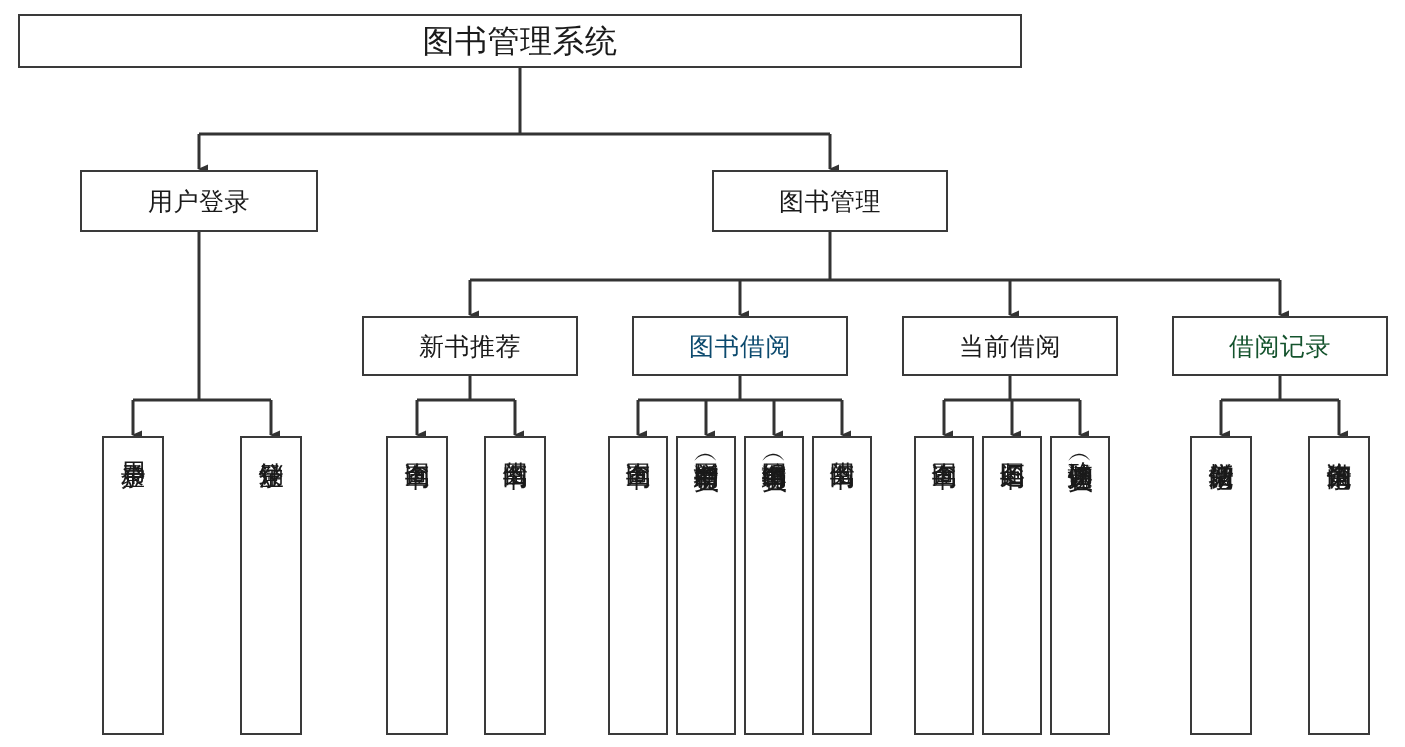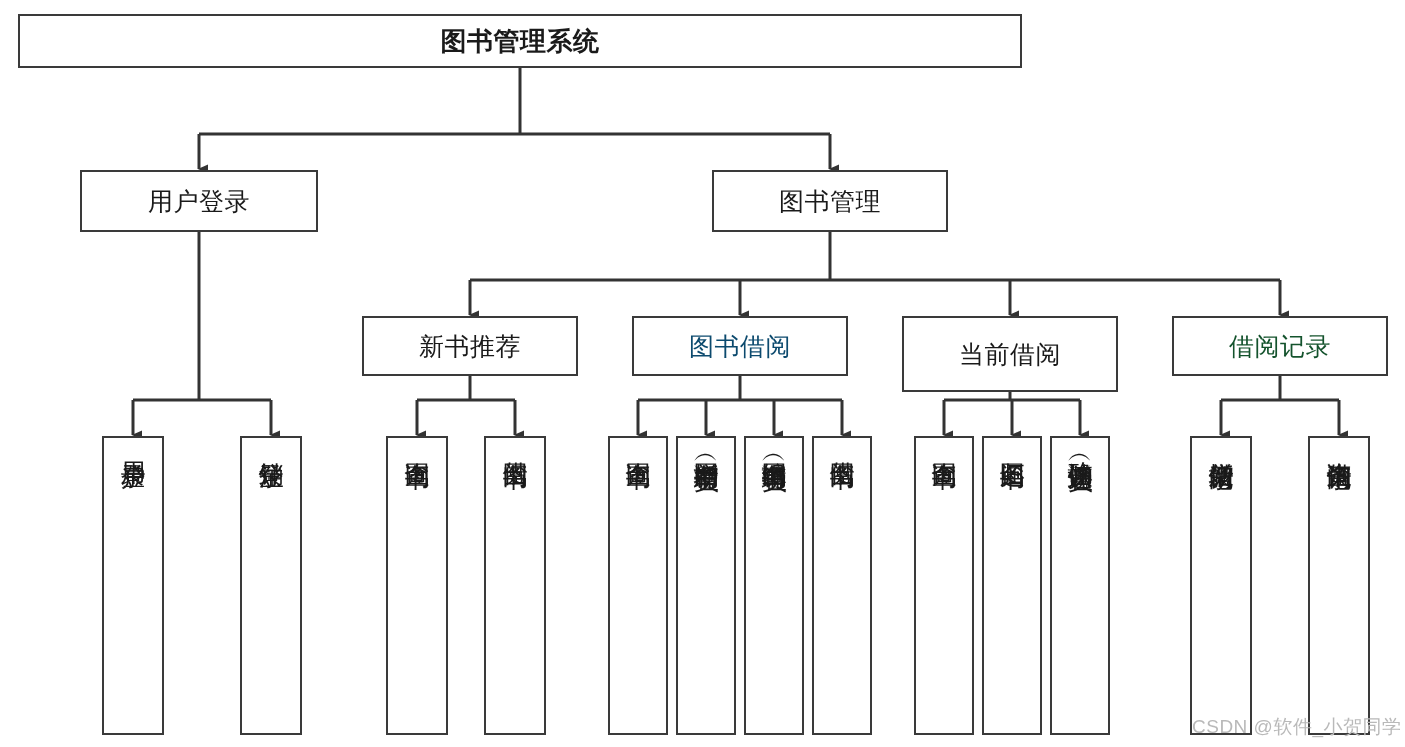--- a/index.html
+++ b/index.html
@@ -50,21 +50,21 @@
     padding-top: 4px;
   }
   .node.vertical .node-label {
     writing-mode: vertical-rl;
     text-orientation: upright;
     font-size: 25px;
     line-height: 1.02;
     letter-spacing: 1px;
     margin: 0 auto;
   }
-  .node.level-0 .node-label { font-size: 26px; font-weight: bold; }
+  .node.level-0 .node-label { font-size: 32px; }
   .watermark {
     position: absolute;
     color: #b9b9b9;
     font-size: 19px;
     white-space: nowrap;
     letter-spacing: 0.5px;
     user-select: none;
   }
 </style>
 </head>
@@ -125,21 +125,21 @@
   <div class="node horizontal level-1" style="left: 712px; top: 170px; width: 236px; height: 62px; border-color: rgb(58, 58, 58); background: rgb(255, 255, 255); color: rgb(26, 26, 26);">
     <span class="node-label">图书管理</span>
   </div>
 
   <div class="node horizontal level-2" style="left: 362px; top: 316px; width: 216px; height: 60px; border-color: rgb(58, 58, 58); background: rgb(255, 255, 255); color: rgb(26, 26, 26);">
     <span class="node-label">新书推荐</span>
   </div>
   <div class="node horizontal level-2" style="left: 632px; top: 316px; width: 216px; height: 60px; border-color: rgb(58, 58, 58); background: rgb(255, 255, 255); color: #0c4a6e;">
     <span class="node-label">图书借阅</span>
   </div>
-  <div class="node horizontal level-2" style="left: 902px; top: 316px; width: 216px; height: 76px; border-color: rgb(58, 58, 58); background: rgb(255, 255, 255); color: rgb(26, 26, 26);">
+  <div class="node horizontal level-2" style="left: 902px; top: 316px; width: 216px; height: 60px; border-color: rgb(58, 58, 58); background: rgb(255, 255, 255); color: rgb(26, 26, 26);">
     <span class="node-label">当前借阅</span>
   </div>
   <div class="node horizontal level-2" style="left: 1172px; top: 316px; width: 216px; height: 60px; border-color: rgb(58, 58, 58); background: rgb(255, 255, 255); color: #14532d;">
     <span class="node-label">借阅记录</span>
   </div>
 
   <div class="node vertical level-3" style="left: 102px; top: 436px; width: 62px; height: 299px; border-color: rgb(58, 58, 58); background: rgb(255, 255, 255); color: rgb(26, 26, 26);">
     <span class="node-label">用户登录</span>
   </div>
   <div class="node vertical level-3" style="left: 240px; top: 436px; width: 62px; height: 299px; border-color: rgb(58, 58, 58); background: rgb(255, 255, 255); color: rgb(26, 26, 26);">
@@ -172,15 +172,14 @@
   <div class="node vertical level-3" style="left: 1050px; top: 436px; width: 60px; height: 299px; border-color: rgb(58, 58, 58); background: rgb(255, 255, 255); color: rgb(26, 26, 26);">
     <span class="node-label">确认归还（管理员）</span>
   </div>
   <div class="node vertical level-3" style="left: 1190px; top: 436px; width: 62px; height: 299px; border-color: rgb(58, 58, 58); background: rgb(255, 255, 255); color: rgb(26, 26, 26);">
     <span class="node-label">新增借阅记录</span>
   </div>
   <div class="node vertical level-3" style="left: 1308px; top: 436px; width: 62px; height: 299px; border-color: rgb(58, 58, 58); background: rgb(255, 255, 255); color: rgb(26, 26, 26);">
     <span class="node-label">查询借阅记录</span>
   </div>
 
-  <div class="watermark" style="left: 1192px; top: 714px; color: rgb(185, 185, 185);">CSDN @软件_小贺同学</div>
 
 </div>
 
 </body></html>

